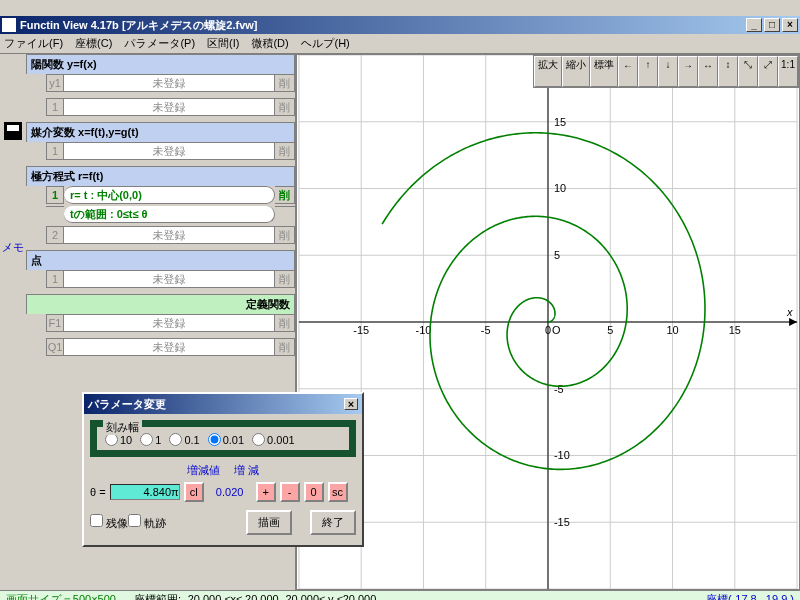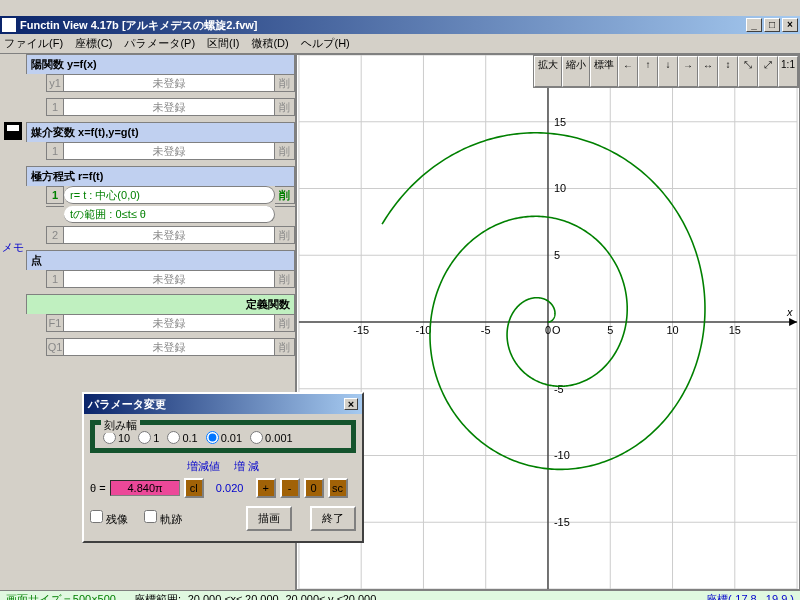--- a/index.html
+++ b/index.html
@@ -21,21 +21,21 @@
 .leftgutter .save-icon::after{content:""; position:absolute; top:3px;left:3px;right:3px;height:6px;background:#fff;}
 .memo { margin-top:100px; color:#00c;}
 .leftlist { flex:1; }
 
 .section-hdr { background: #c0d0f0; padding: 2px 4px; font-weight: bold; border:1px solid #808080; border-bottom:none;}
 .section-hdr.green { background: #c0f0c0; text-align: right; }
 .row { display:flex; align-items:flex-start; height:20px;margin-left:20px;}
 .row .num { width:18px; background:#d4d0c8; border:1px solid #808080; text-align:center; color:#888; line-height:16px;}
 .row .num.active { color:#008000; font-weight:bold;}
 .row .cell { flex:1; background:#fff; border:1px solid #808080; border-left:none; padding:0 6px; line-height:16px; color:#888; text-align:center;}
-.row .cell.active { color:#008000; text-align:left; font-weight:normal;border-radius:9px;}
+.row .cell.active { color:#008000; text-align:left; font-weight:bold;border-radius:9px;}
 .row .del { width:20px; background:#d4d0c8; border:1px solid #808080; border-left:none; text-align:center; line-height:16px; color:#888; cursor:pointer;}
 .row .del.active { color:#008000; font-weight:bold;}
 .rspace { height:4px;}
 
 .plotarea { flex:1; background:#fff; position:relative; border:1px solid #808080;}
 .plot-toolbar { position:absolute; top:0; right:0; display:flex; background:#d4d0c8; border:1px solid #808080;}
 .plot-toolbar .tb { width:20px; height:31px; border:1px solid #fff; border-right-color:#808080; border-bottom-color:#808080; text-align:center; line-height:16px; font-size:10px; cursor:pointer;}
 .plot-toolbar .tb.wide{width:28px;}
 
 svg.graph { width:100%; height:100%; }
@@ -44,30 +44,30 @@
 .statusbar .srow{display:flex; gap:18px; align-items:center;}
 .statusbar .coord { color:#00c; margin-left:auto; }
 .statusbar .green{color:#008000; font-weight:normal;}
 
 
 .dialog { position:absolute; left:82px; top:392px; width:282px; background:#d4d0c8; border:2px solid; border-color:#fff #404040 #404040 #fff;}
 .dialog .dtitle { background:linear-gradient(to right,#0a246a,#a6caf0); color:#fff; height:20px; display:flex; align-items:center; padding:0 4px; font-weight:bold;}
 .dialog .dtitle .spacer{flex:1;}
 .dialog .dtitle .winbtn{width:14px;height:12px;background:#d4d0c8;color:#000;text-align:center;line-height:10px;border:1px solid #fff;border-right-color:#404040;border-bottom-color:#404040;}
 .dialog .dbody { padding:6px;}
-.dialog .group { border:5px solid #14532d; padding:6px 8px 4px; margin-bottom:6px; position:relative;}
+.dialog .group { border:7px solid #14532d; padding:6px 8px 4px; margin-bottom:6px; position:relative;}
 .dialog .group .glabel{position:absolute; top:-7px; left:6px; background:#d4d0c8; padding:0 3px;}
 .dialog .radios { display:flex; gap:8px;}
 .dialog .radios label{display:flex;align-items:center;gap:2px;}
 .dialog .prow { display:flex; align-items:center; gap:4px; margin:4px 0;}
 .dialog .prow .hdr{color:#00c;}
-.dialog .theta-input{width:70px; background:#ec4899; border:1px inset #808080; padding:1px 16px; text-align:right;}
-.dialog .sbtn{width:20px;height:20px; background:#a16207; border:2px solid; border-color:#fff #808080 #808080 #fff; text-align:center; line-height:16px; cursor:pointer;}
+.dialog .theta-input{width:70px; background:#5eead4; border:1px inset #808080; padding:1px 0; text-align:right;}
+.dialog .sbtn{width:20px;height:20px; background:#fca5a5; border:2px solid; border-color:#fff #808080 #808080 #fff; text-align:center; line-height:16px; cursor:pointer;}
 .dialog .btn{padding:3px 10px; background:#d4d0c8; border:2px solid; border-color:#fff #808080 #808080 #fff; cursor:pointer;}
-.dialog .checks{display:flex; gap:16px; align-items:center;}
+.dialog .checks{display:flex; align-items:center;}
 </style>
 </head>
 <body>
 
 <div class="titlebar">
   <span class="icon"></span>
   <span>Functin View 4.17b    [アルキメデスの螺旋2.fvw]</span>
   <span class="spacer"></span>
   <span class="winbtn">_</span>
   <span class="winbtn">□</span>

